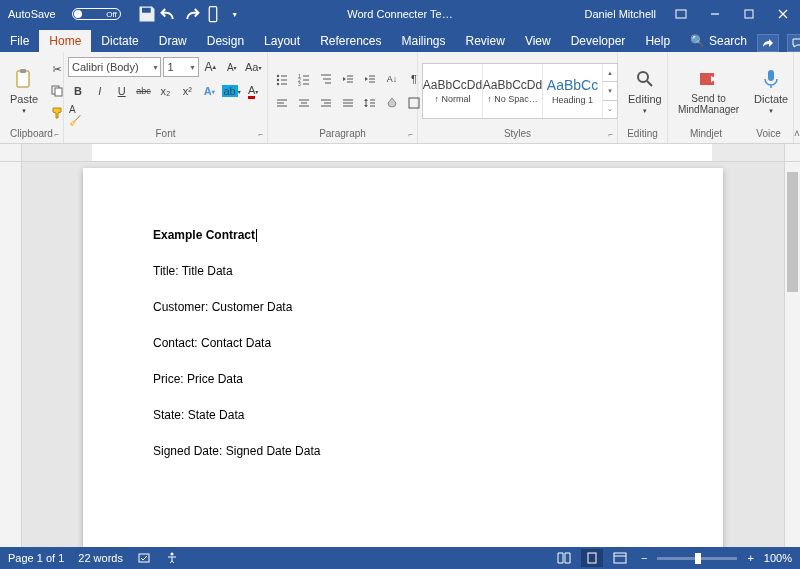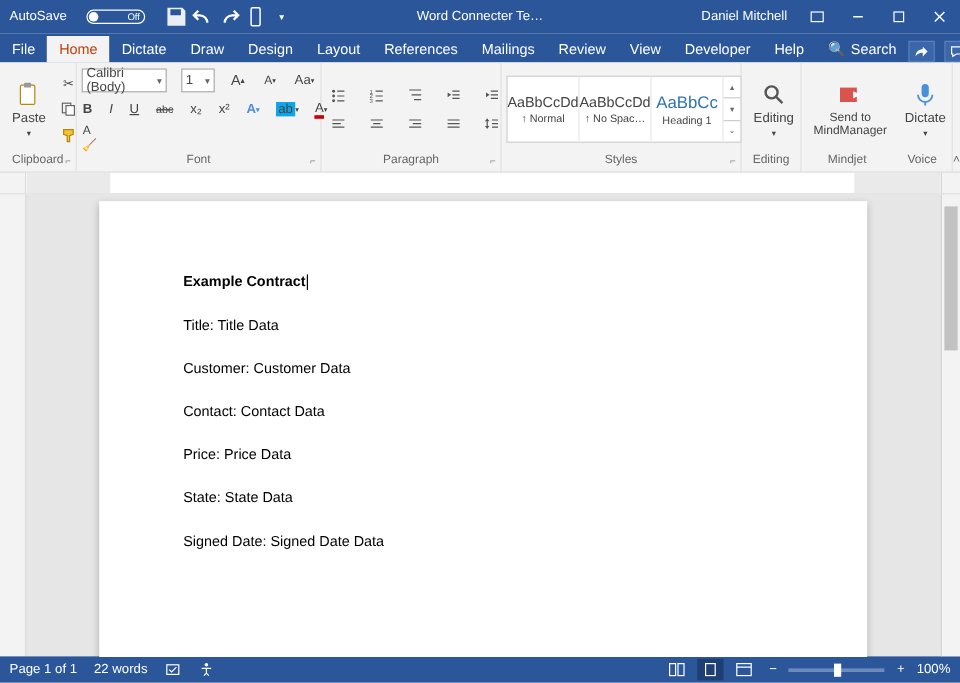--- a/index.html
+++ b/index.html
@@ -22,21 +22,21 @@
 .tabs-right{margin-left:auto;display:flex;align-items:center;padding-right:6px;gap:8px}
 .share-btn{width:22px;height:18px;background:#3b67aa;border:1px solid #5a7eb8;display:flex;align-items:center;justify-content:center;font-size:10px}
 .ribbon{height:92px;background:#f3f3f3;border-bottom:1px solid #d4d4d4;display:flex;font-size:11px}
 .group{border-right:1px solid #e1e1e1;display:flex;flex-direction:column;padding:2px 4px}
 .group-body{flex:1;display:flex;gap:3px}
 .group-label{text-align:center;color:#666;font-size:10px;padding-bottom:2px;position:relative}
 .group-label .corner{position:absolute;right:0;bottom:2px;font-size:8px;color:#888}
 .bigbtn{display:flex;flex-direction:column;align-items:center;justify-content:center;padding:2px 6px;gap:2px;color:#444}
 .bigbtn svg{width:24px;height:24px}
 .col{display:flex;flex-direction:column;gap:2px;justify-content:center}
-.row{display:flex;gap:12px;align-items:center}
+.row{display:flex;gap:2px;align-items:center}
 .sbtn{width:20px;height:20px;border:1px solid transparent;display:flex;align-items:center;justify-content:center;color:#444;font-size:11px}
 .sel{height:20px;border:1px solid #ababab;background:#fff;display:flex;align-items:center;padding:0 3px;font-size:11px;color:#444}
 .sel .dd{margin-left:auto;font-size:8px;color:#666;padding-left:4px}
 .styles-gal{display:flex;border:1px solid #ccc;background:#fff;height:56px}
 .style-item{width:60px;border-right:1px solid #e8e8e8;display:flex;flex-direction:column;align-items:center;justify-content:center;gap:2px;font-size:9px;color:#444}
 .style-prev{font-size:12px}
 .style-nav{width:14px;display:flex;flex-direction:column}
 .style-nav div{flex:1;border-bottom:1px solid #ccc;display:flex;align-items:center;justify-content:center;font-size:7px;color:#666}
 .ruler-area{height:18px;background:#fff;border-bottom:1px solid #d4d4d4;display:flex}
 .ruler-corner{width:22px;background:#f3f3f3;border-right:1px solid #d4d4d4}

